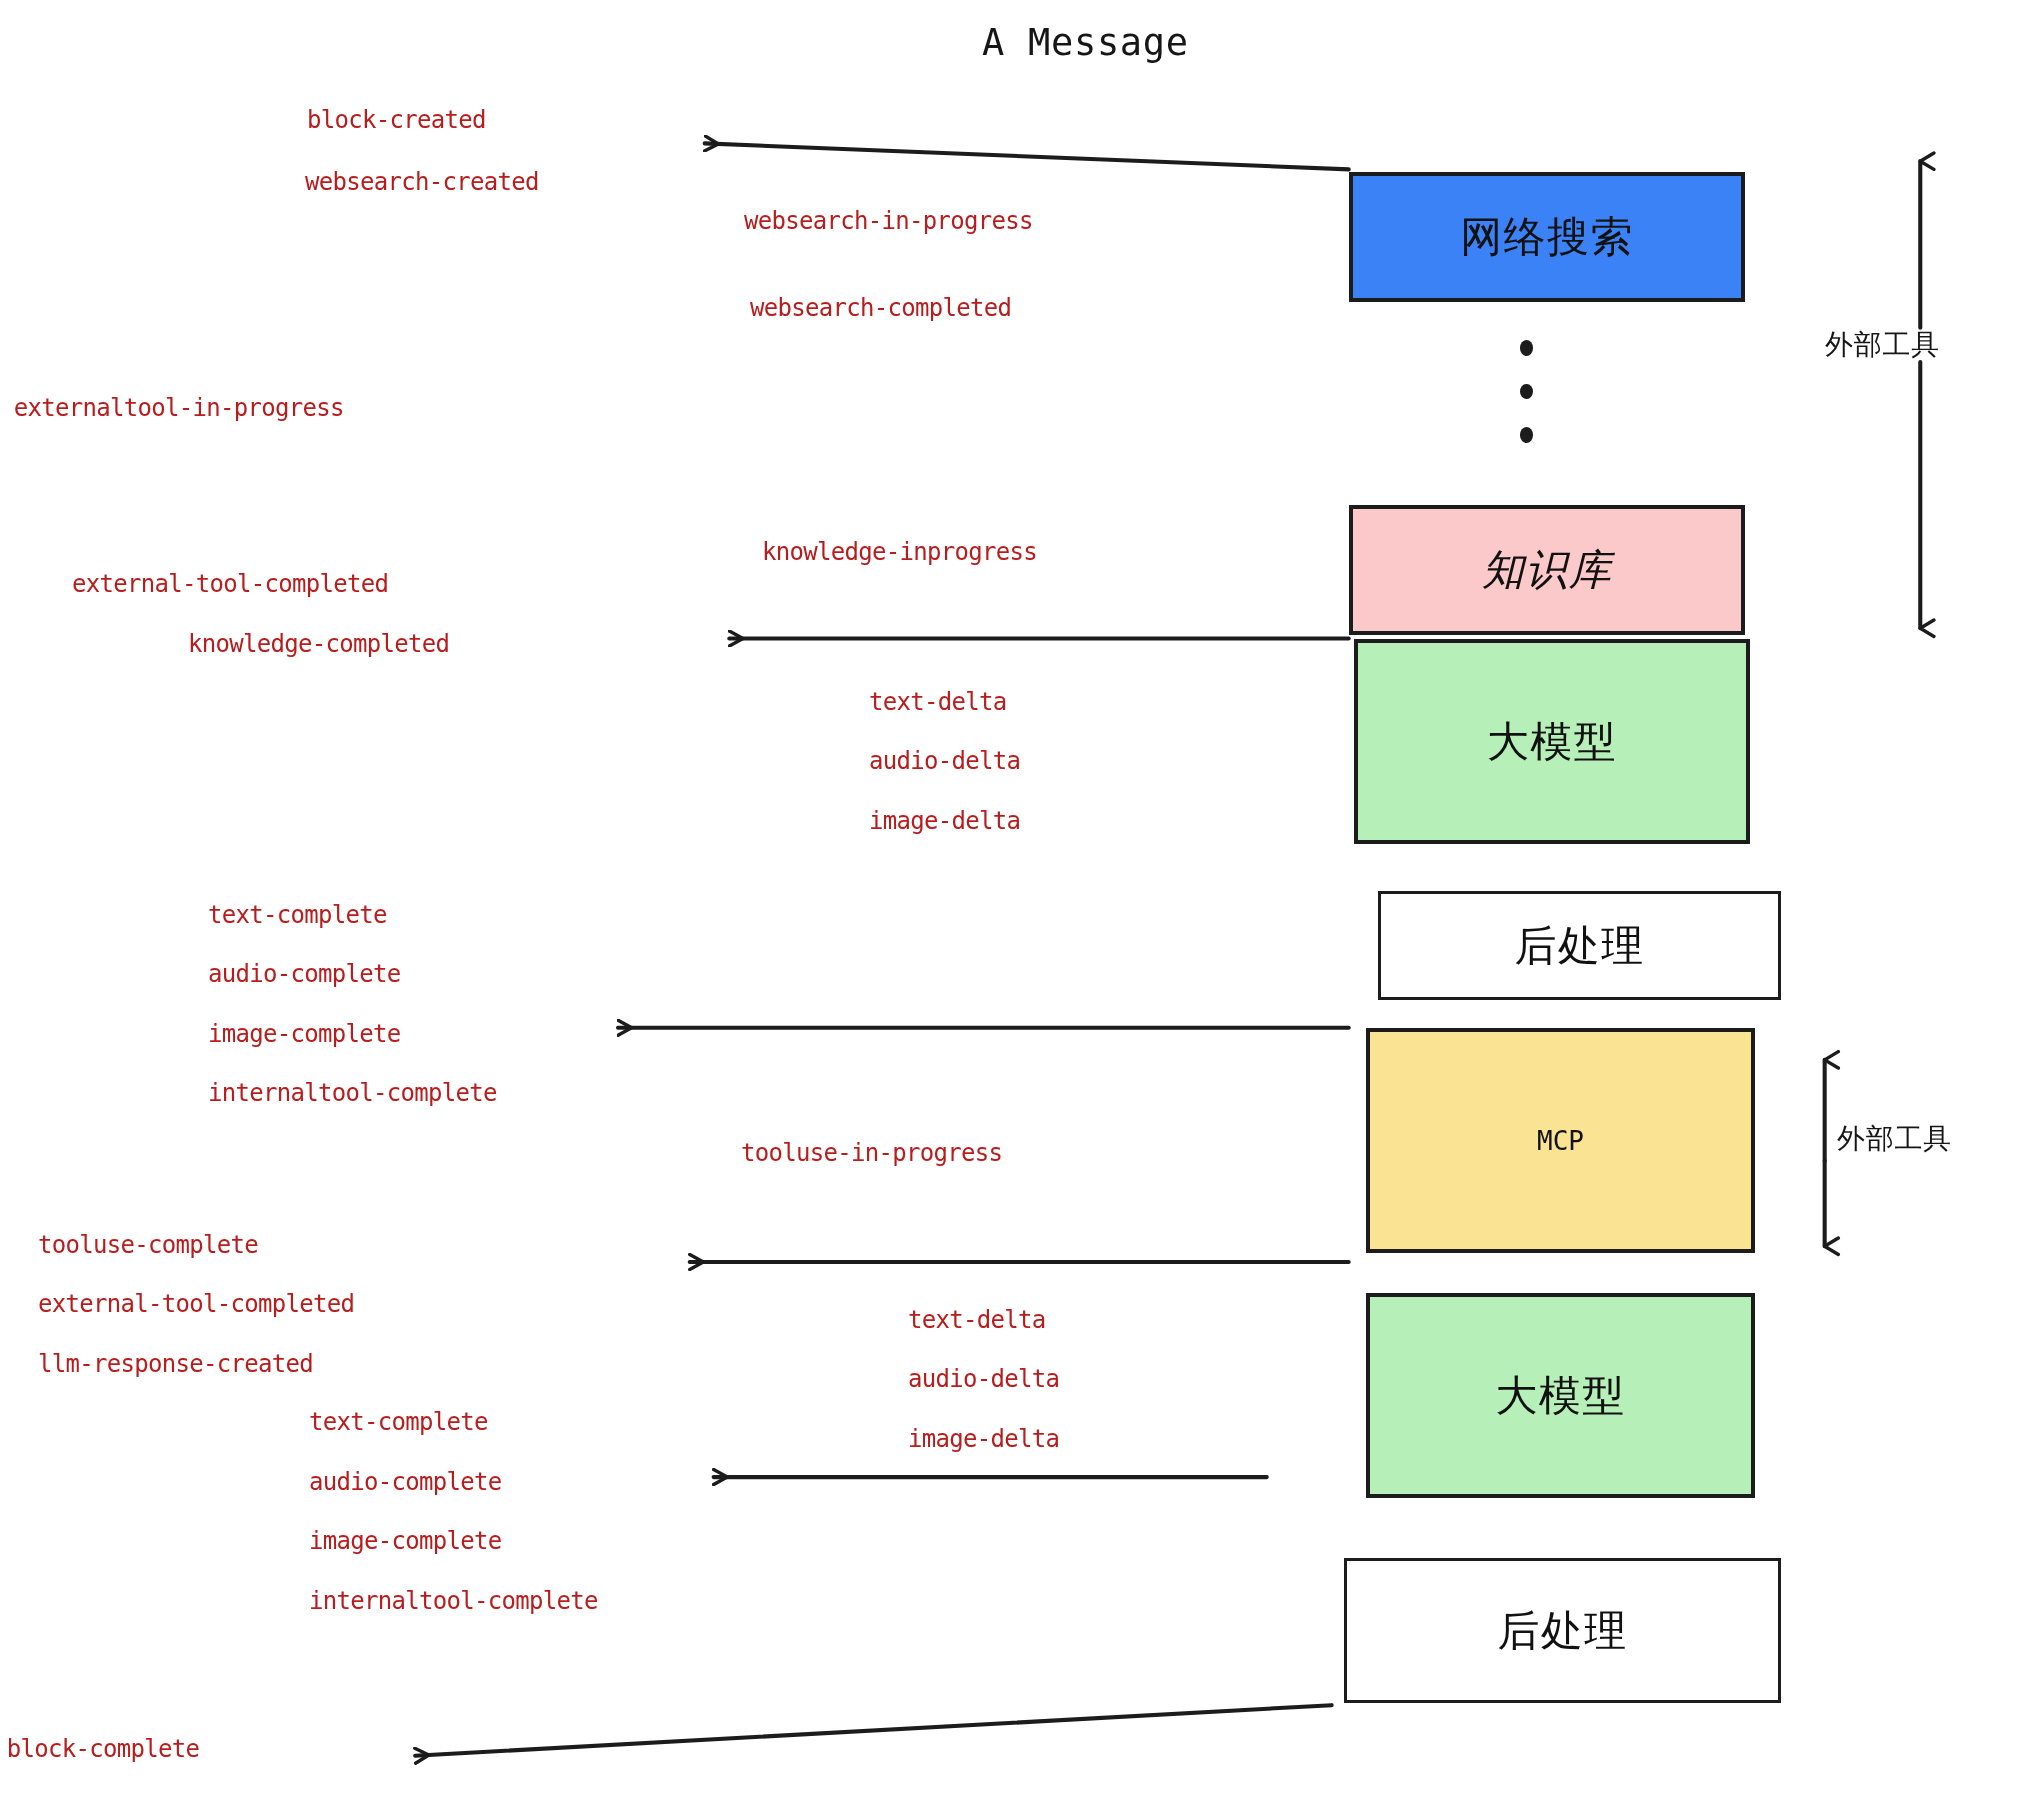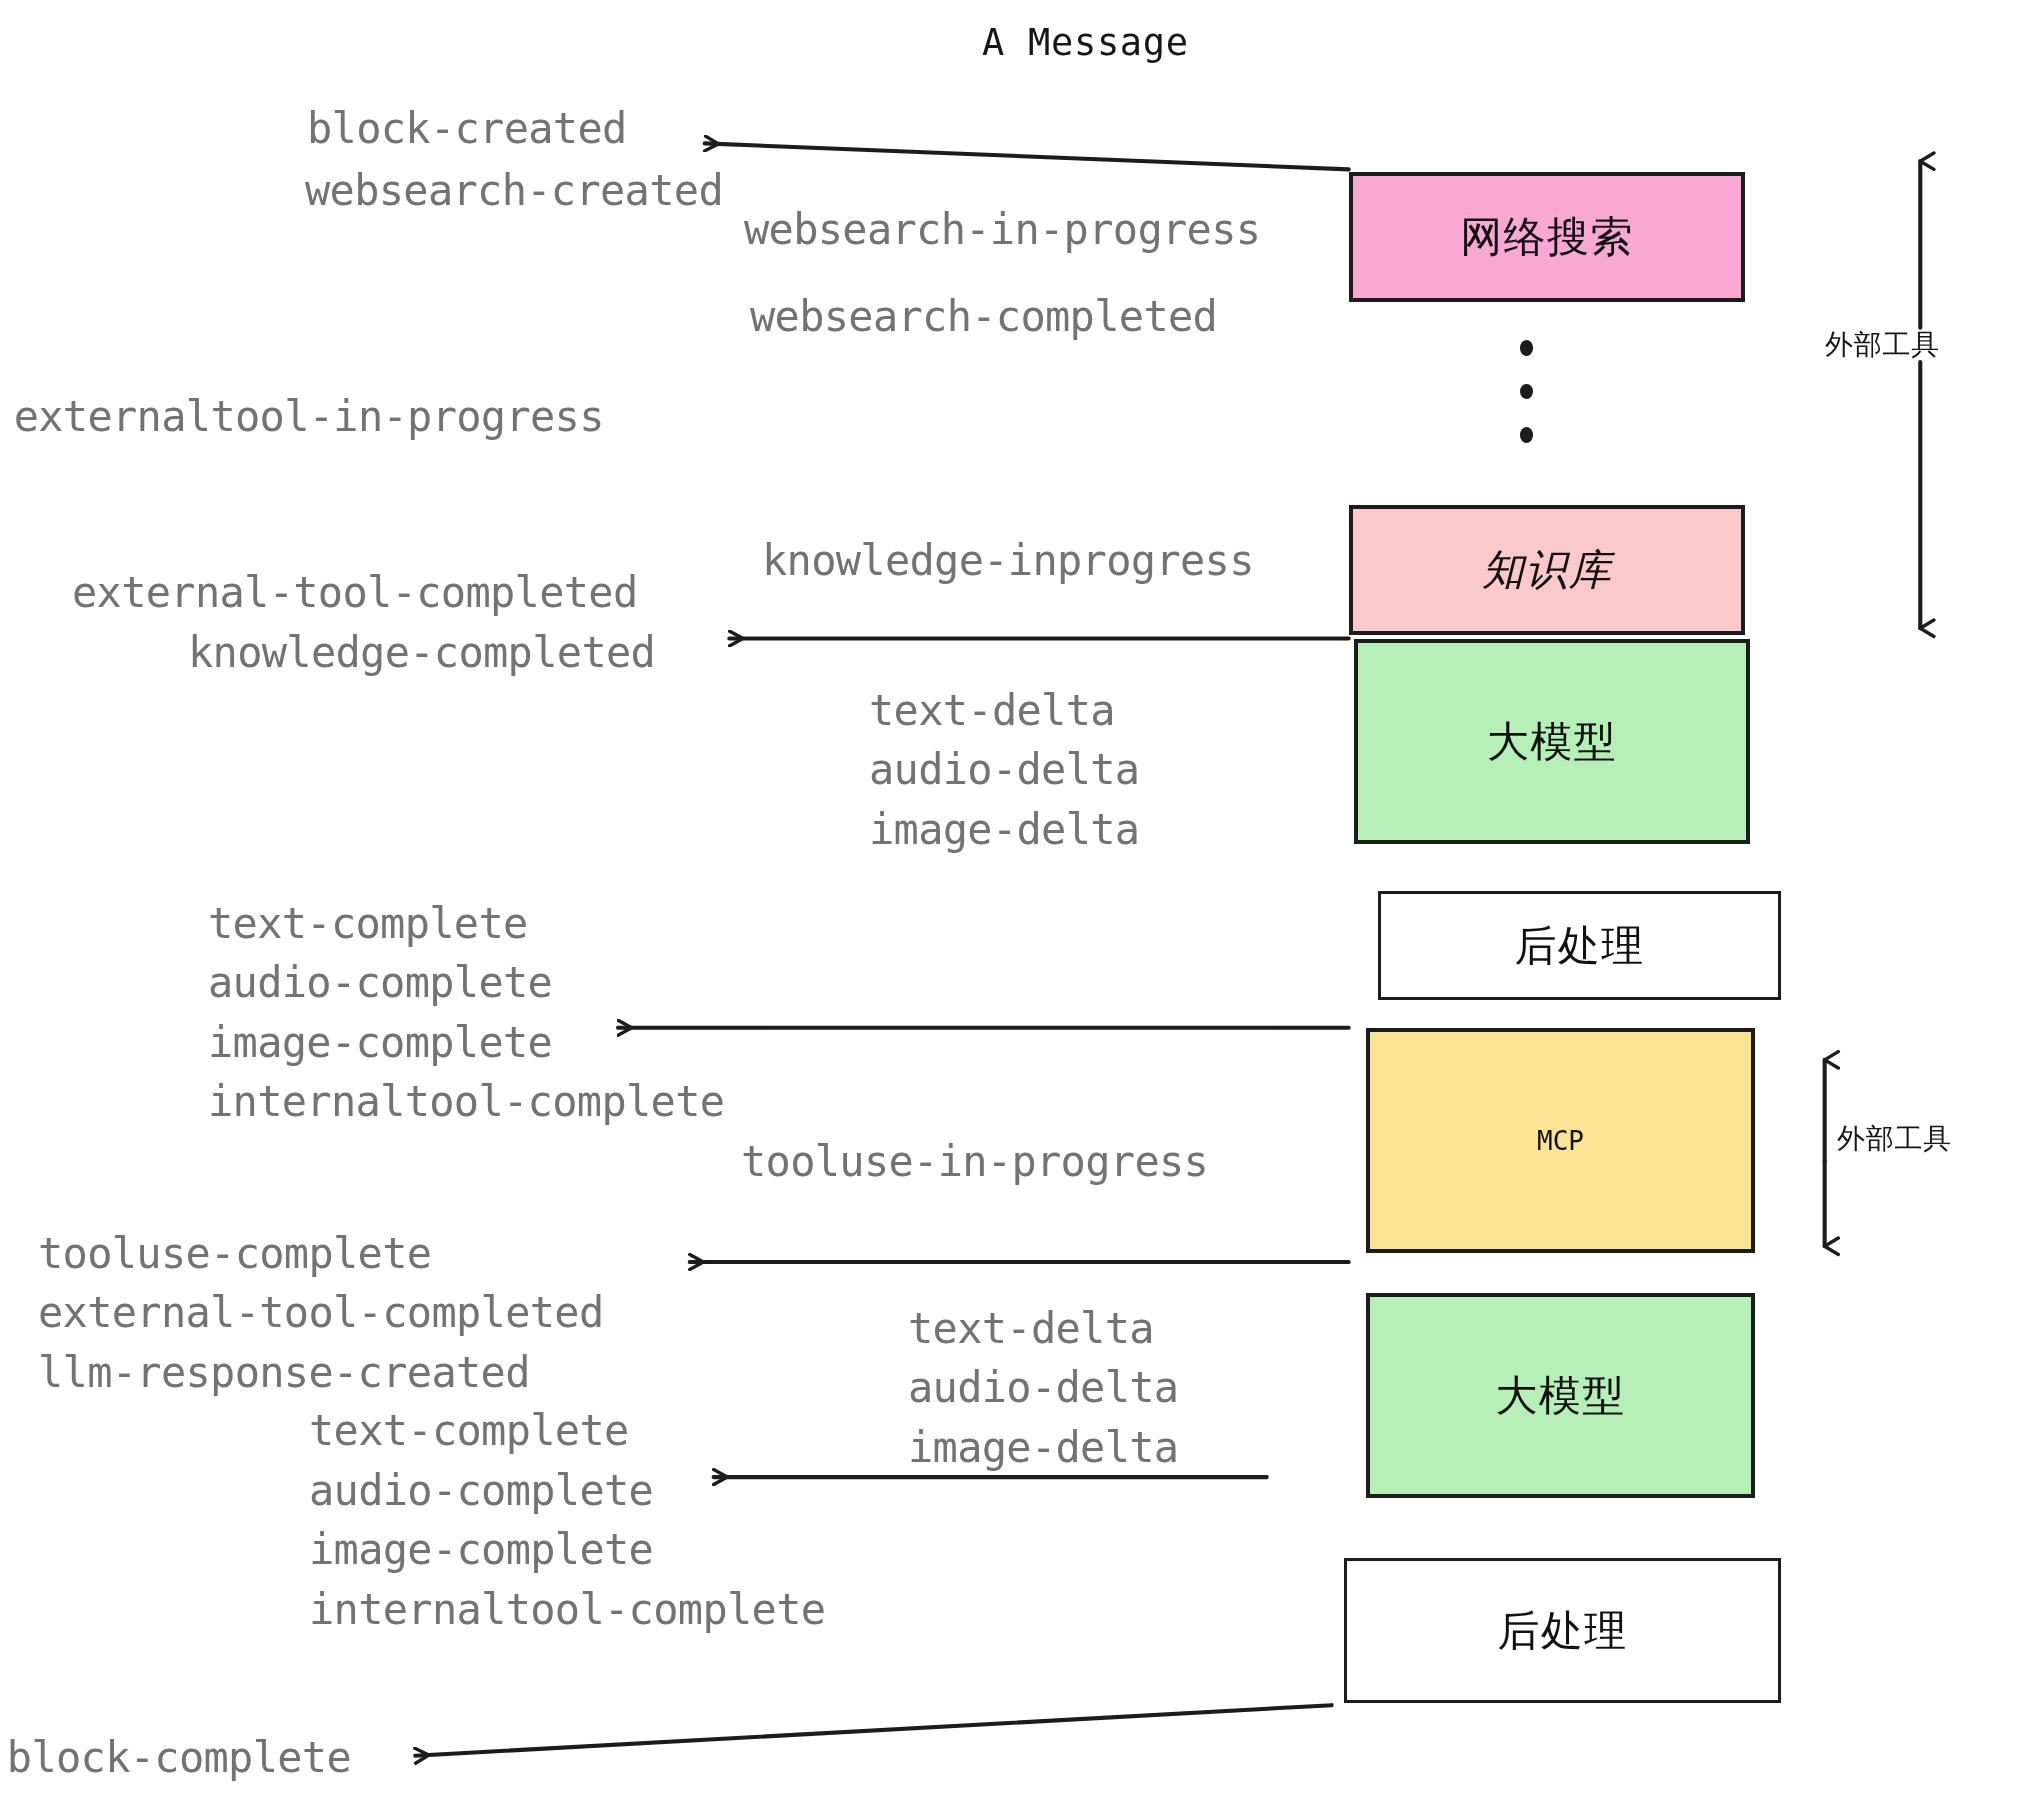--- a/index.html
+++ b/index.html
@@ -10,24 +10,24 @@
   }
 
   .canvas{position:absolute;inset:0;border-radius:8px;}
 
   .svg-layer{position:absolute;left:0;top:0;width:2035px;height:1796px;pointer-events:none;}
 
   
   .evt{
     position:absolute;
     font-family:"DejaVu Sans Mono","Liberation Mono",monospace;
-    font-size:42px;
+    font-size:24px;
     letter-spacing:-0.7px;
     white-space:nowrap;
-    color:#737373;
+    color:#b91c1c;
     line-height:1;
   }
   .title{
     position:absolute;
     font-family:"DejaVu Sans Mono","Liberation Mono",monospace;
     font-size:37px;
     letter-spacing:0.7px;
     color:#161616;
     white-space:nowrap;
   }
@@ -115,21 +115,21 @@
     </g>
 
     <g>
       <path d="M2672,1700 L2672,1552" fill="none" stroke="#1c1c1c" stroke-width="6" marker-end="url(#ahup)" stroke-linecap="round"></path>
       <path d="M2672,1700 L2672,1825" fill="none" stroke="#1c1c1c" stroke-width="6" marker-end="url(#ahdn)" stroke-linecap="round"></path>
     </g>
   </svg>
 
   <div class="title" style="left:982px;top:20.5px;">A Message</div>
 
-  <div class="box" style="left:1349px;top:172px;width:396px;height:130px;background:#f9a8d4;">
+  <div class="box" style="left:1349px;top:172px;width:396px;height:130px;background:#3b82f6;">
     <span class="boxlabel">网络搜索</span>
   </div>
 
   <div class="dots" style="left:1520px;top:340px;">
     <i></i>
       <i></i>
       <i></i>
   </div>
 
   <div class="box" style="left:1349px;top:505px;width:396px;height:130px;background:#FBC9C9;font-style:italic;">

